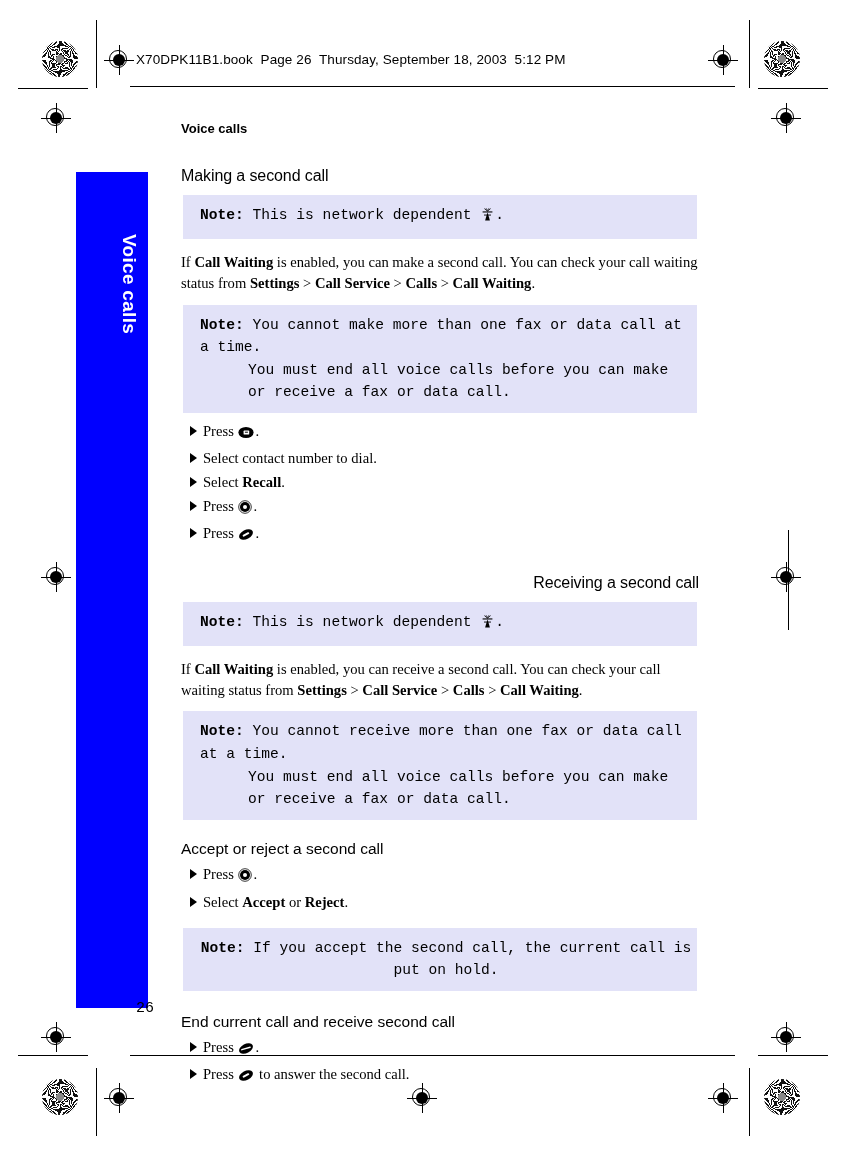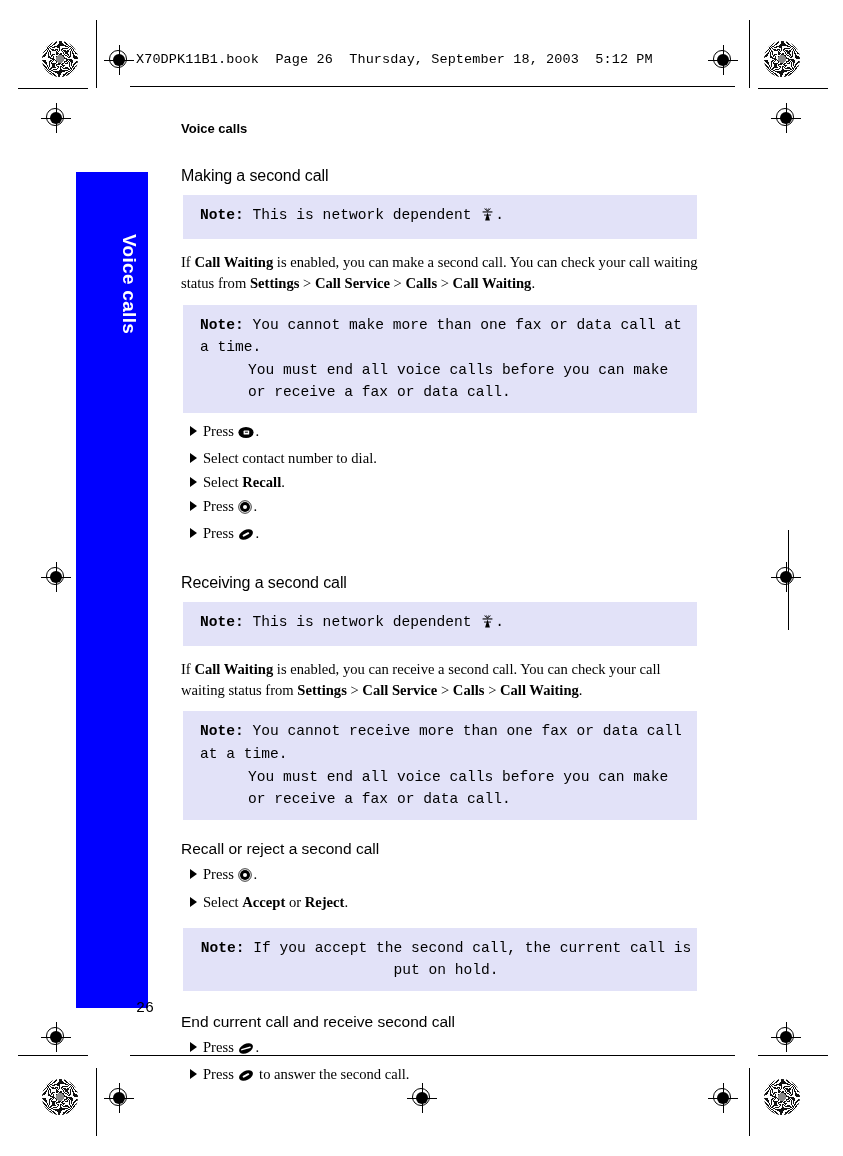--- a/index.html
+++ b/index.html
@@ -49,21 +49,21 @@
     background:
       radial-gradient(circle at 50% 50%, #888 0 4px, rgba(136,136,136,0) 4px),
       repeating-conic-gradient(from 0deg, #111 0deg 2.2deg, #ffffff 2.2deg 4.4deg);
     overflow: hidden;
   }
 
   
   .doc-stamp {
     position: absolute;
     left: 136px; top: 52px;
-    font-family: Liberation Mono, monospace;
+    font-family: Liberation Sans, sans-serif;
     font-size: 13.5px;
     white-space: pre;
     letter-spacing: 0.1px;
   }
 
   
   .side-tab {
     position: absolute;
     left: 76px; top: 172px;
     width: 72px; height: 836px;
@@ -342,21 +342,21 @@
           <g transform="rotate(-28 8 6.5)">
             <ellipse cx="8" cy="6.5" rx="7.4" ry="4.6" fill="#000"></ellipse>
             <rect x="4.4" y="5.4" width="7.2" height="2.0" rx="1.0" fill="#fff"></rect>
           </g>
         </svg>
       </span><span>.</span>
     </li>
   </ul>
 
 
-  <h1 class="section-title" style="margin-top:25px;">Receiving a second call</h1>
+  <h1 class="section-title" style="margin-top:25px;text-align:right;">Receiving a second call</h1>
 
   <div class="note">
     <span class="note-label">Note:</span><span> <span>This is network dependent</span> </span><span class="keyicon">
         <svg width="13" height="14" viewBox="0 0 13 14" aria-hidden="true">
           <path d="M6.5 4.2 L4.1 12.4 L8.9 12.4 Z" fill="#000"></path>
           <rect x="1.6" y="3.4" width="9.8" height="1.1" fill="#000"></rect>
           <rect x="3.0" y="6.6" width="7.0" height="0.9" fill="#000"></rect>
           <path d="M3.4 0.6 L6.5 3.2 L9.6 0.6" stroke="#000" stroke-width="0.8" fill="none"></path>
           <path d="M5.0 0.2 L6.5 2.6 L8.0 0.2" stroke="#000" stroke-width="0.7" fill="none"></path>
         </svg>
@@ -366,21 +366,21 @@
   <p class="body-para">
     <span>If </span><b>Call Waiting</b><span> is enabled, you can receive a second call. You can check your call waiting status from </span><b>Settings</b><span> &gt; </span><b>Call Service</b><span> &gt; </span><b>Calls</b><span> &gt; </span><b>Call Waiting</b><span>.</span>
   </p>
 
   <div class="note">
     <span class="note-label">Note:</span>
     <span>You cannot receive more than one fax or data call at a time.</span>
     <span class="note-line2">You must end all voice calls before you can make or receive a fax or data call.</span>
   </div>
 
-  <h2 class="sub-title" style="margin-top:20px;">Recall or reject a second call</h2>
+  <h2 class="sub-title" style="margin-top:20px;">Accept or reject a second call</h2>
 
   <ul class="steps" style="margin-top:2px;">
     <li>
       <span class="tri"></span><span>Press </span><span class="keyicon">
         <svg width="14" height="14" viewBox="0 0 14 14" aria-hidden="true">
           <circle cx="7" cy="7" r="6.3" fill="none" stroke="#000" stroke-width="0.8"></circle>
           <circle cx="7" cy="7" r="5.0" fill="#000"></circle>
           <circle cx="7" cy="7" r="2.0" fill="#fff"></circle>
         </svg>
       </span><span>.</span>

